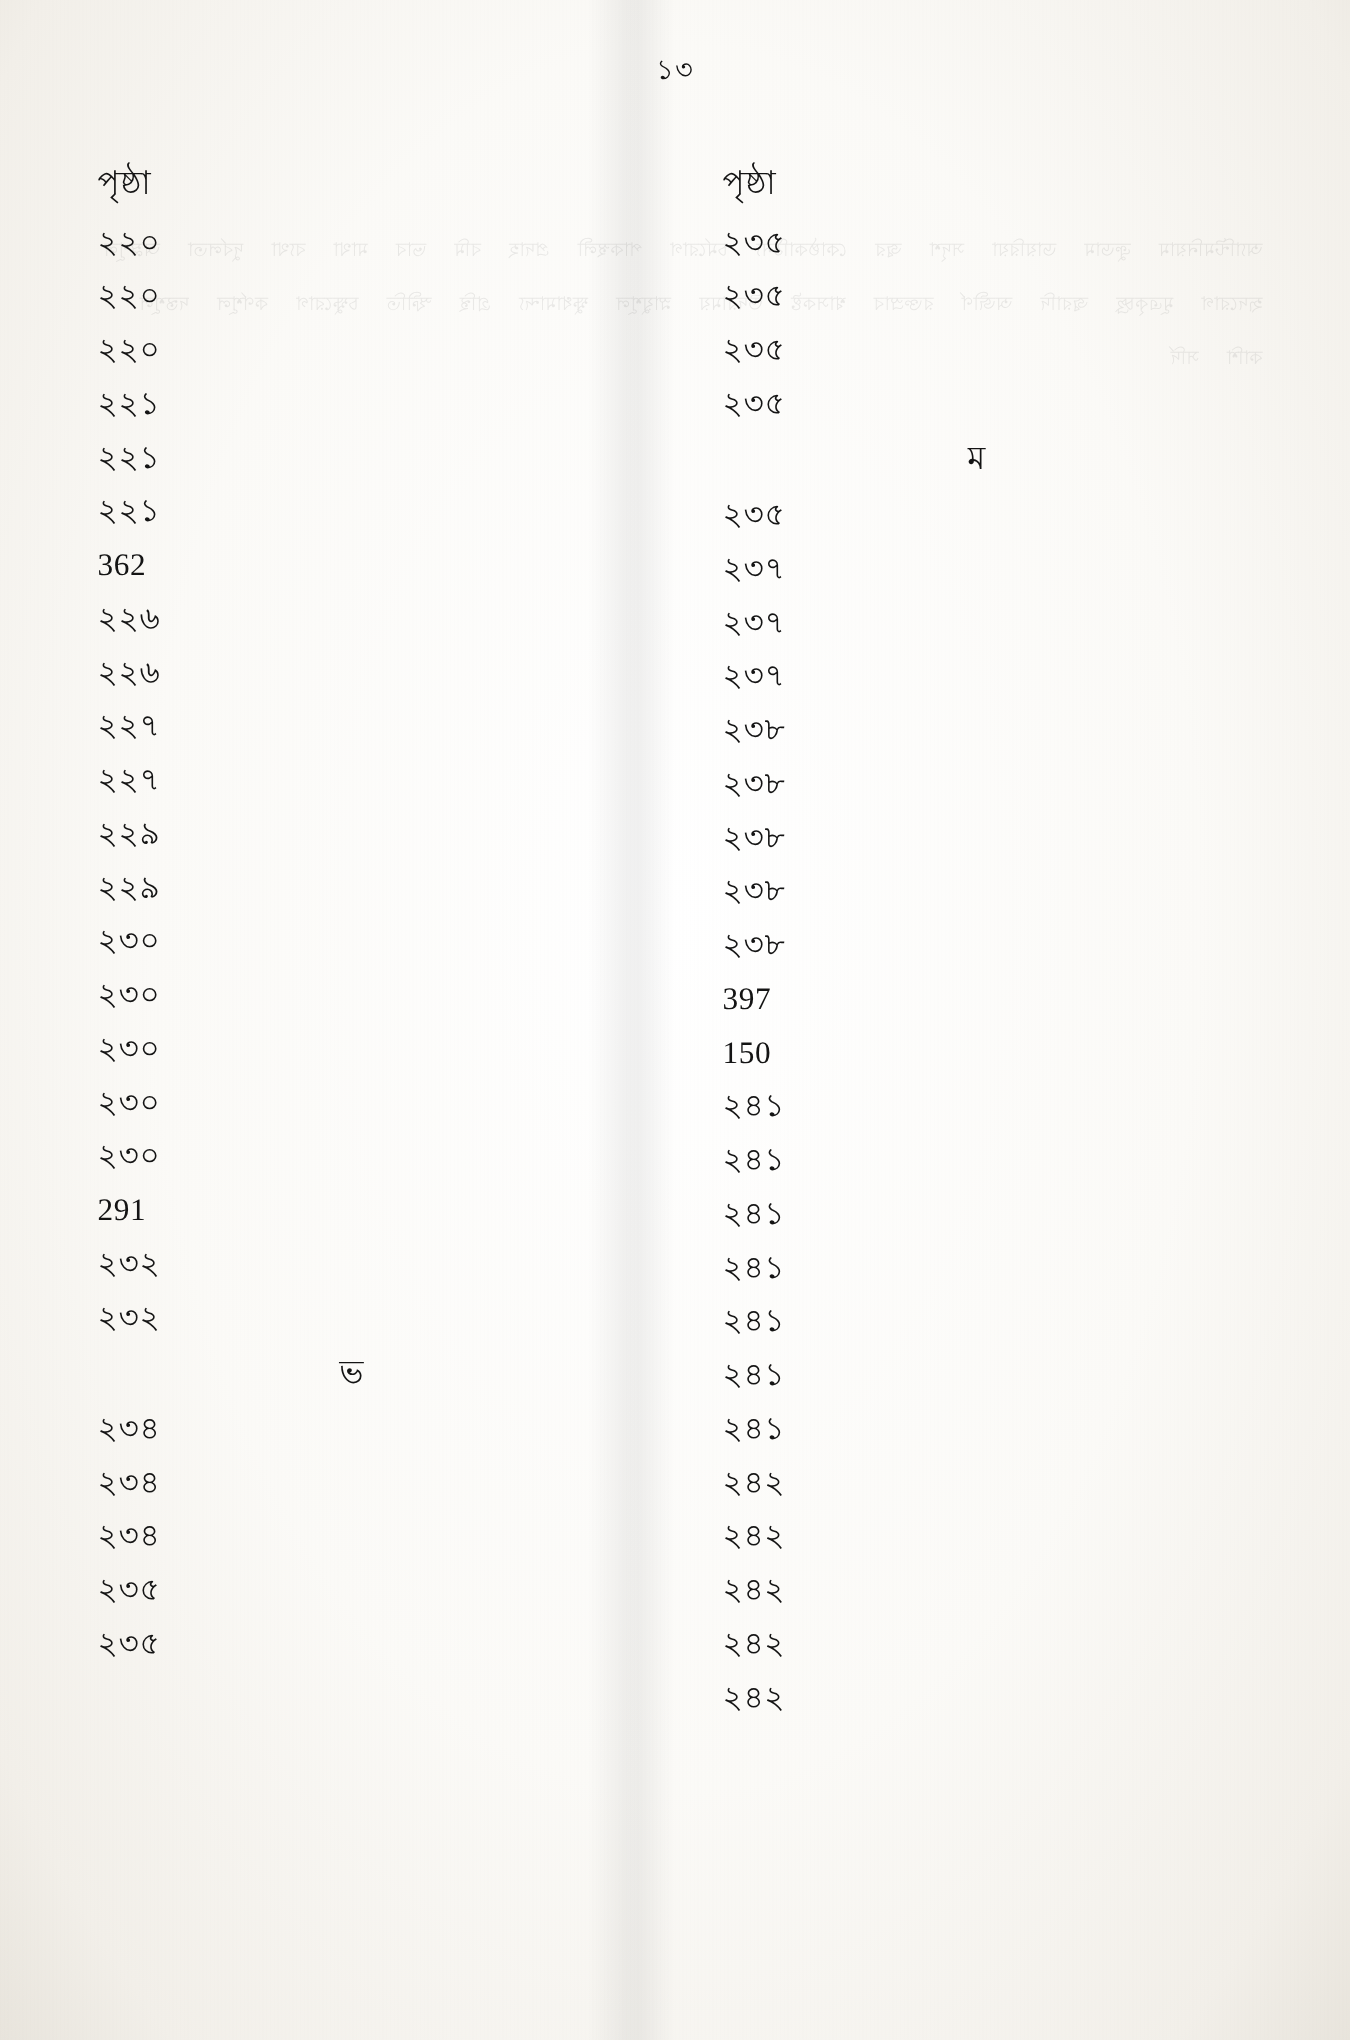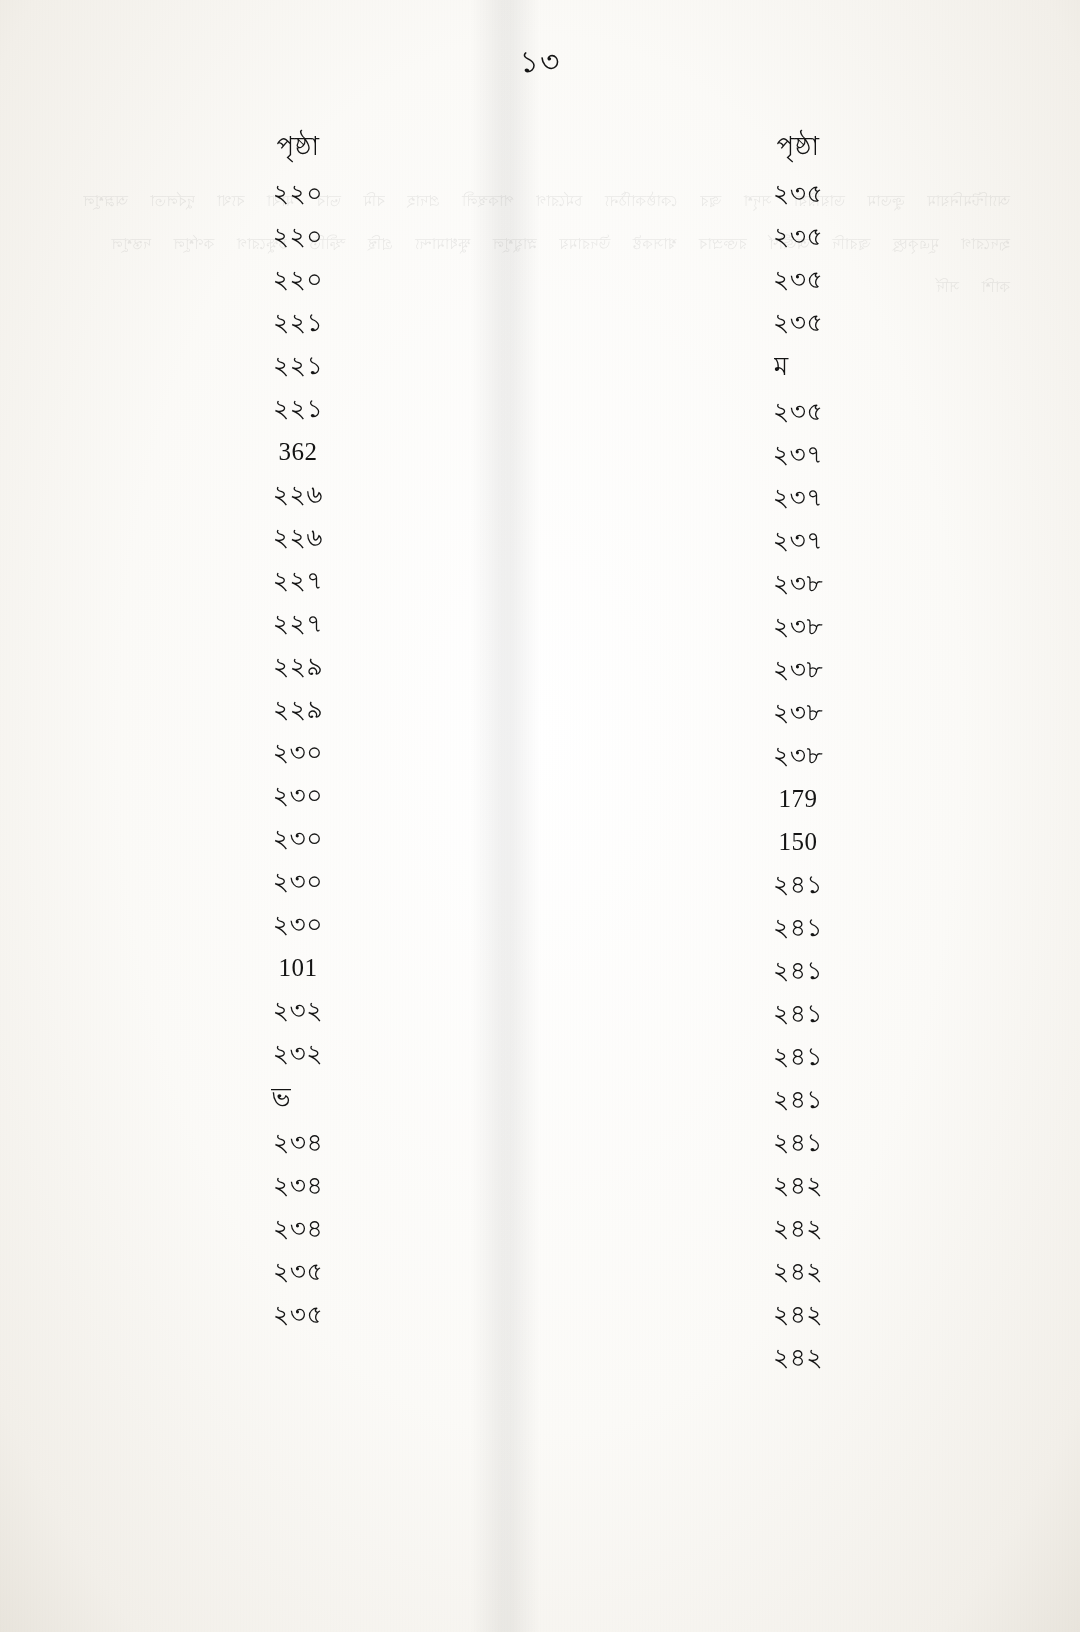--- a/index.html
+++ b/index.html
@@ -63,21 +63,21 @@
     height: 100%;
     box-sizing: border-box;
   }
 
   .page-number {
     position: absolute;
     top: 38px;
     left: 0;
     right: 0;
     text-align: center;
-    font-size: 30px;
+    font-size: 22px;
     letter-spacing: 1px;
   }
 
   .columns {
     position: absolute;
     top: 126px;
     left: 78px;
     right: 62px;
     display: flex;
     gap: 60px;
@@ -93,21 +93,21 @@
     height: 43px;
     font-size: 25px;
     white-space: nowrap;
   }
   .row .name {
     flex: 1 1 auto;
     overflow: hidden;
   }
   .row .page {
     flex: 0 0 auto;
-    text-align: center;
+    text-align: left;
     min-width: 72px;
     letter-spacing: .5px;
   }
   .row.head {
     font-size: 26px;
     height: 48px;
   }
   .row.section {
     justify-content: center;
     height: 46px;
@@ -207,21 +207,21 @@
       <div class="row">
           <span class="name">ব্রণ</span>
           <span class="page">২৩০</span>
         </div>
       <div class="row">
           <span class="name">ব্রাইট্‌স্ ডিজিজ</span>
           <span class="page">২৩০</span>
         </div>
       <div class="row">
           <span class="name">ব্রেন ফ্যাগ</span>
-          <span class="page">101</span>
+          <span class="page">291</span>
         </div>
       <div class="row">
           <span class="name">ব্লাড ডিসেন্ট্রি</span>
           <span class="page">২৩২</span>
         </div>
       <div class="row">
           <span class="name">ব্লাড প্রেসার</span>
           <span class="page">২৩২</span>
         </div>
       <div class="row section">
@@ -305,21 +305,21 @@
       <div class="row">
           <span class="name">মস্তিক বিকম্পন</span>
           <span class="page">২৩৮</span>
         </div>
       <div class="row">
           <span class="name">মস্তিষ্কে রক্তাধিক্য</span>
           <span class="page">২৩৮</span>
         </div>
       <div class="row">
           <span class="name">মস্তিষ্কের অপ্রবল রক্তসঞ্চয়</span>
-          <span class="page">179</span>
+          <span class="page">397</span>
         </div>
       <div class="row">
           <span class="name">মস্তিষ্কে জলসঞ্চয়</span>
           <span class="page">150</span>
         </div>
       <div class="row">
           <span class="name">মস্তিষ্কের অবসাদ</span>
           <span class="page">২৪১</span>
         </div>
       <div class="row">

